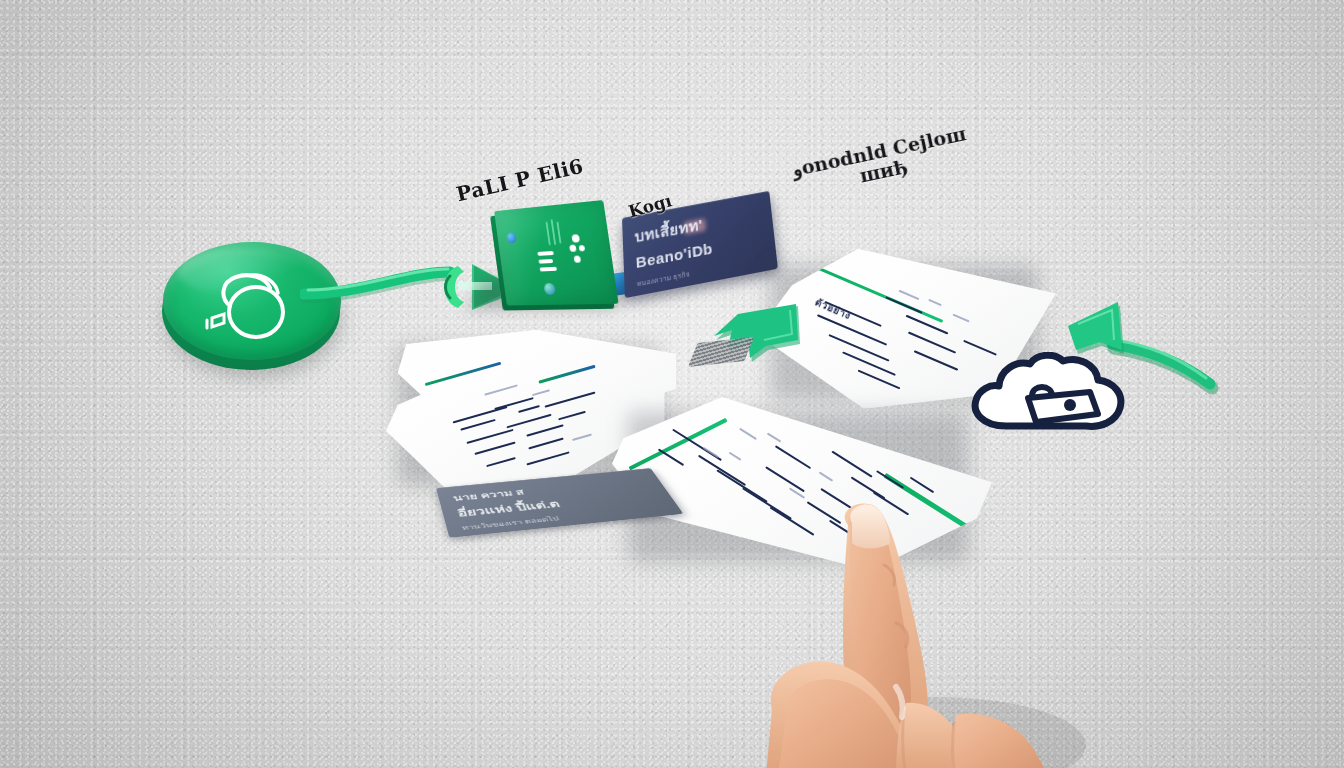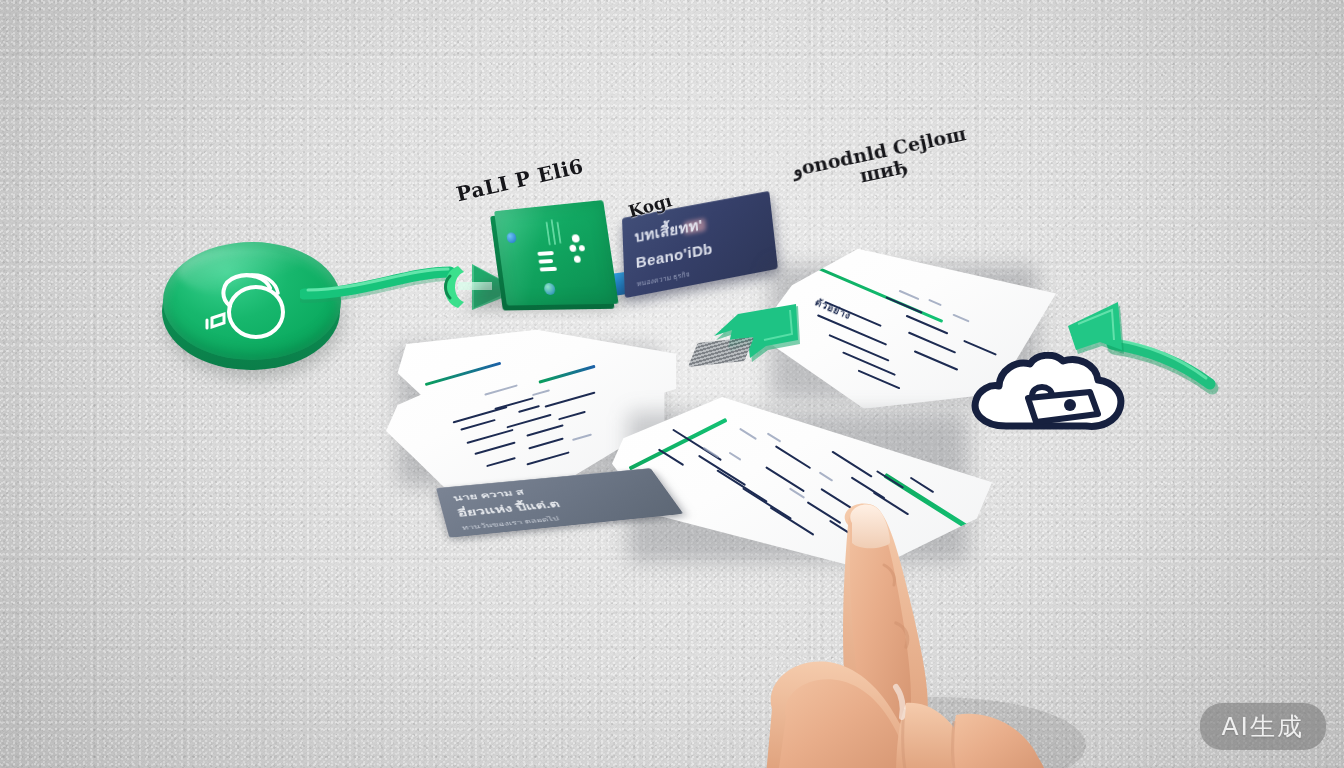--- a/index.html
+++ b/index.html
@@ -481,15 +481,14 @@
              C150 256, 156 272, 158 280 L22 280 Z" fill="url(#skin)"></path>
     <path d="M150 208 C172 206, 196 222, 206 248 C212 264, 214 274, 214 280
              L140 280 C140 260, 142 228, 150 208 Z" fill="url(#skin2)"></path>
     <path d="M200 220 C232 214, 268 232, 282 262 C288 272, 290 277, 291 280
              L196 280 C196 262, 196 236, 200 220 Z" fill="url(#skin)"></path>
     <path d="M148 214 C146 236, 146 260, 150 280" fill="none" stroke="#cd9070" stroke-width="3" opacity=".4"></path>
     <path d="M198 226 C196 246, 196 264, 199 280" fill="none" stroke="#cd9070" stroke-width="3" opacity=".4"></path>
     <path d="M140 192 C146 200, 148 212, 146 222" fill="none" stroke="#ffffff" stroke-width="6" opacity=".55" stroke-linecap="round"></path>
   </svg>
 
-  <div class="L" id="watermark">AI生成</div>
 
 </div>
 
 </body></html>

